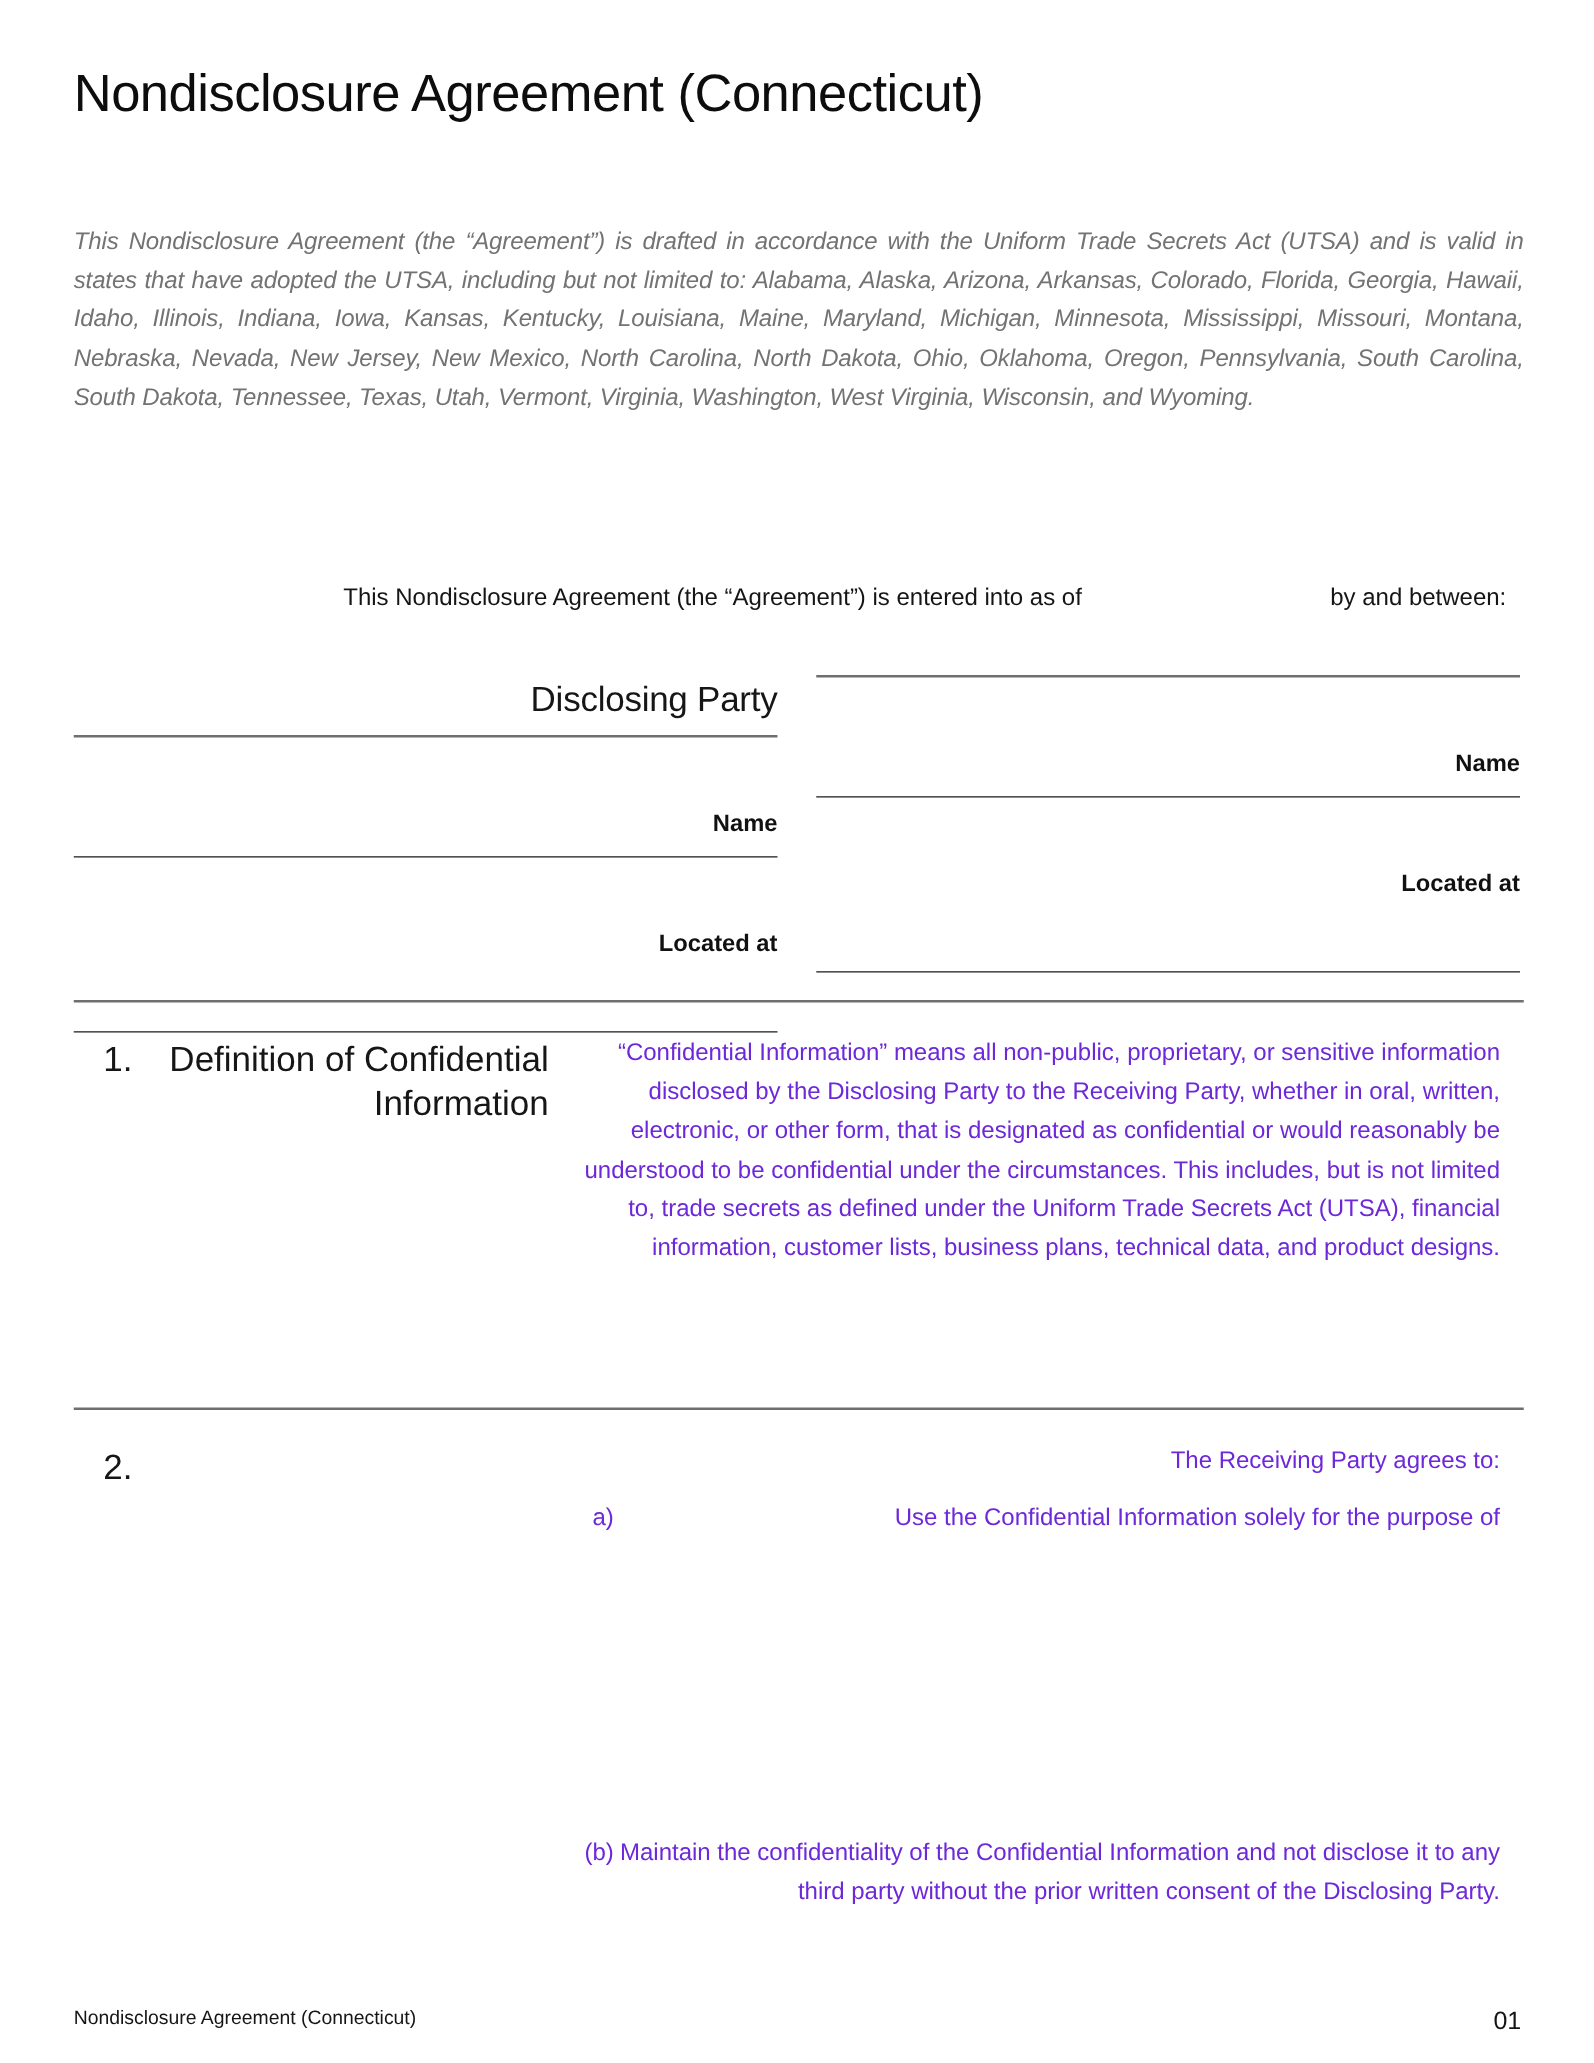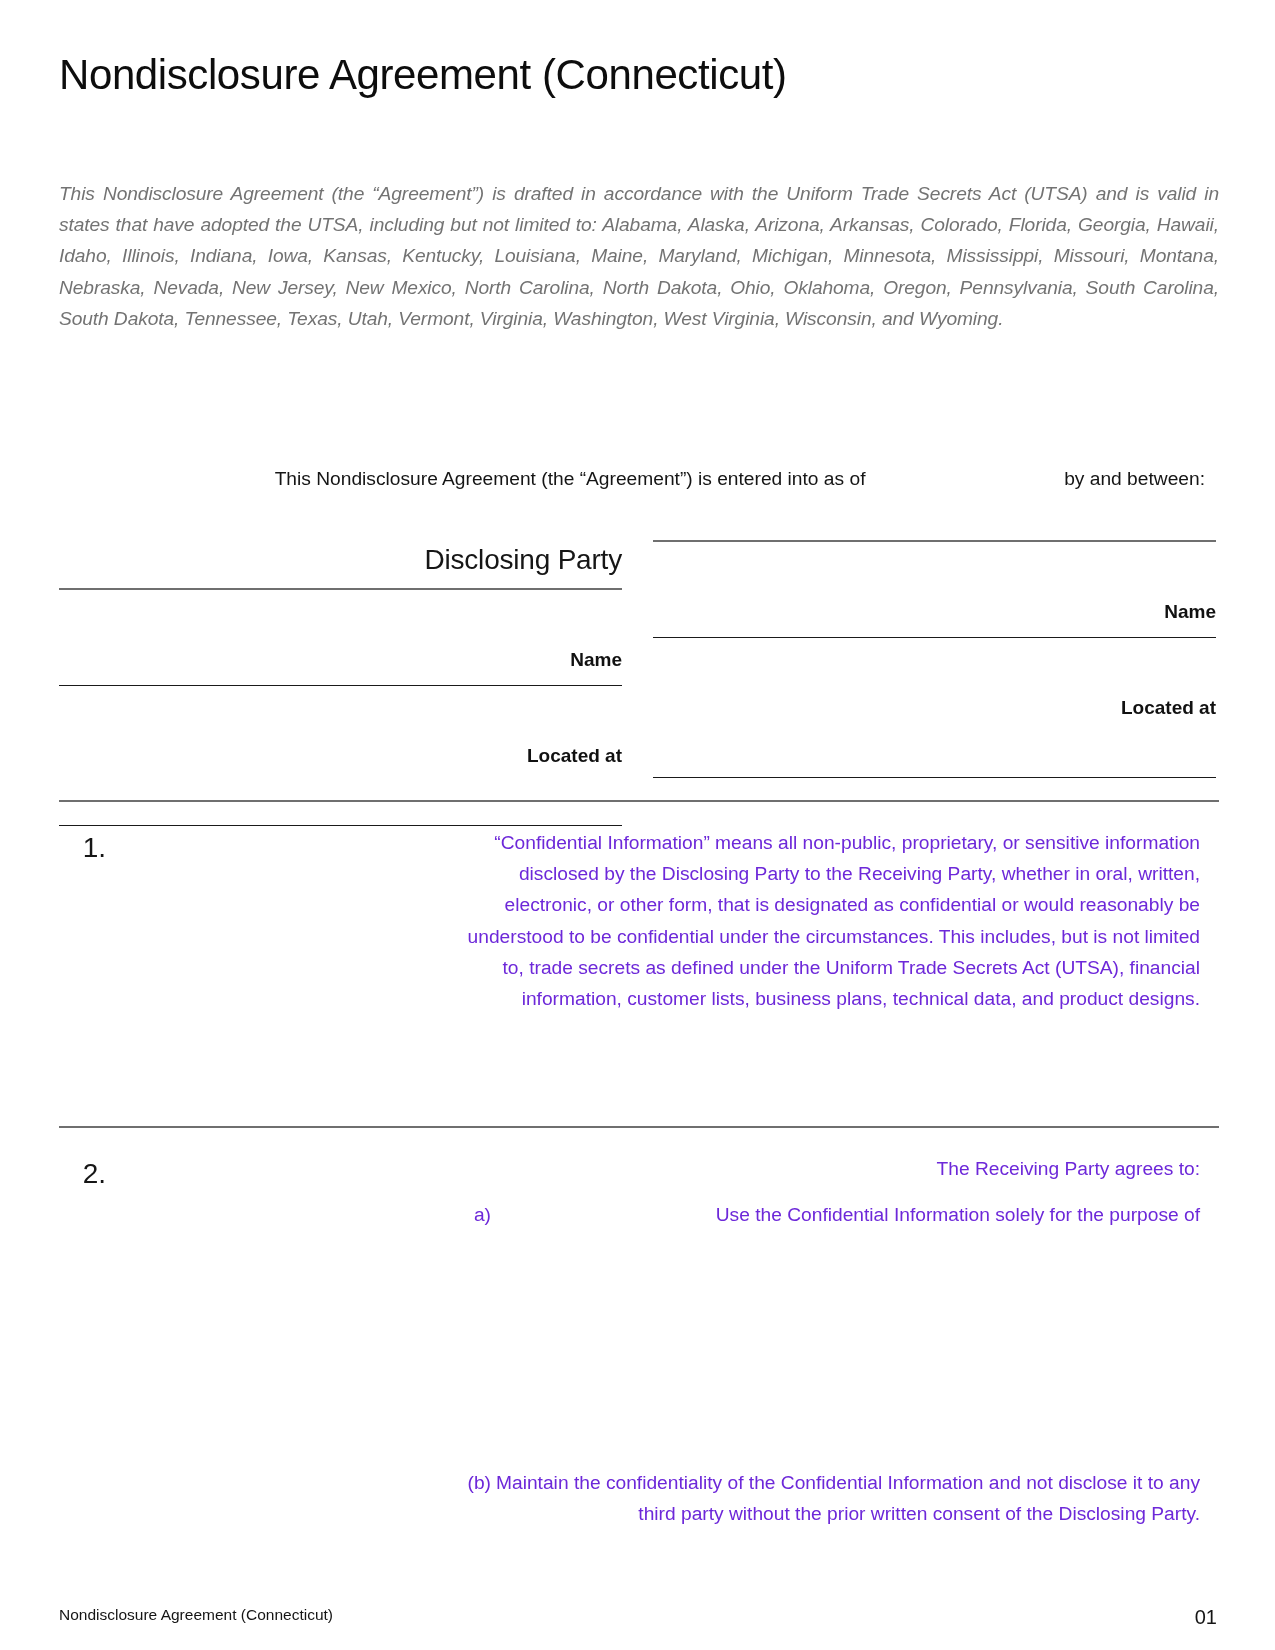--- a/index.html
+++ b/index.html
@@ -77,20 +77,21 @@
     <span>Located at</span>
     <span></span>
   </div>
   <div class="located-space"></div>
   <div class="rule-black"></div>
 </div>
 
 <div class="abs section-rule" style="top:800px;"></div>
 <div class="abs sec-head" style="top:830px;">
   <span class="sec-num">1.</span>
+  <span class="sec-title">Definition of Confidential Information</span>
 </div>
 <div class="abs sec-body" style="top:827px;">“Confidential Information” means all non-public, proprietary, or sensitive information disclosed by the Disclosing Party to the Receiving Party, whether in oral, written, electronic, or other form, that is designated as confidential or would reasonably be understood to be confidential under the circumstances. This includes, but is not limited to, trade secrets as defined under the Uniform Trade Secrets Act (UTSA), financial information, customer lists, business plans, technical data, and product designs.</div>
 
 <div class="abs section-rule" style="top:1126px;"></div>
 <div class="abs sec-head" style="top:1156px;">
   <span class="sec-num">2.</span>
 </div>
 <div class="abs sec-body" style="top:1153px;">The Receiving Party agrees to:</div>
 <div class="abs sec-body item" style="top:1199px;">
   <span class="item-marker">a)</span>

